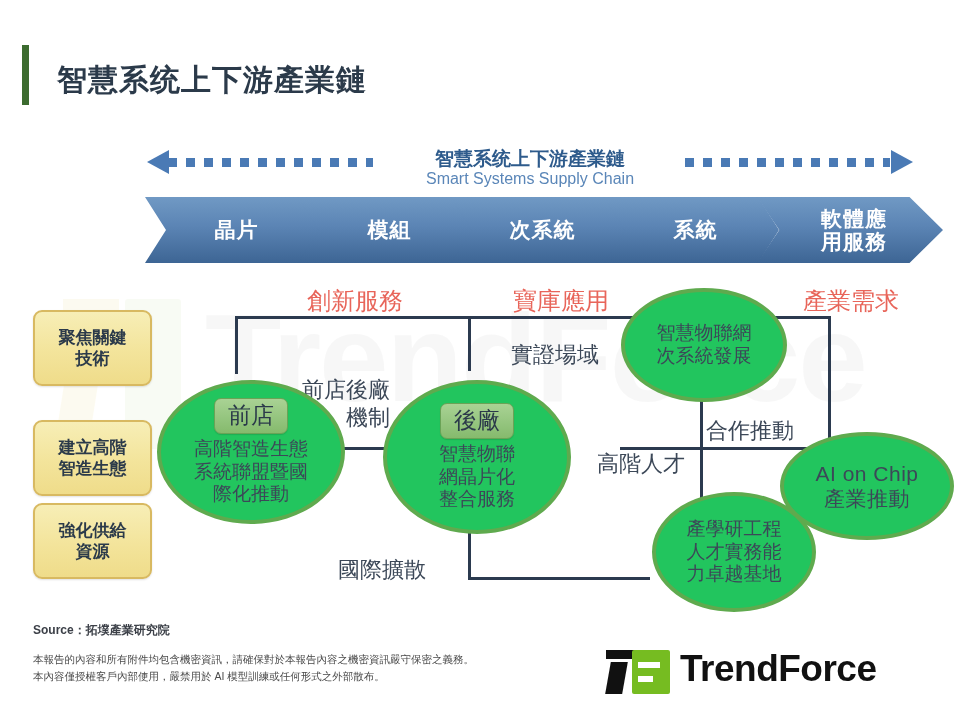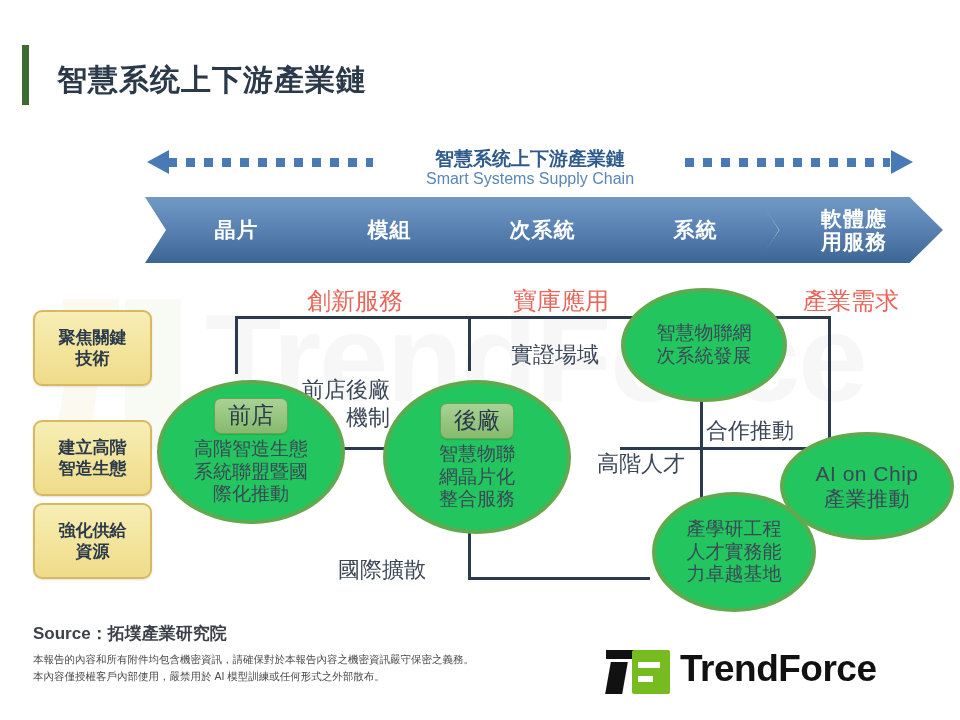--- a/index.html
+++ b/index.html
@@ -117,21 +117,21 @@
     background:linear-gradient(to bottom,#a9d294 0%,#93c47d 60%,#86ba6d 100%);
     color:#2b3a4a;font-size:23px;line-height:1;
     padding:5px 13px 6px;margin-bottom:4px;
     box-shadow:0 1px 1px rgba(0,0,0,.12);
   }
 
   
   .divider{position:absolute;left:0;top:614px;width:960px;height:1px;background:#ffffff;}
   .source{
     position:absolute;left:33px;top:622px;
-    font-size:17px;font-weight:700;color:#3c4048;white-space:nowrap;
+    font-size:12px;font-weight:700;color:#3c4048;white-space:nowrap;
   }
   .disc{
     position:absolute;left:33px;font-size:10.5px;color:#4a4a4a;white-space:nowrap;
   }
   .disc.l1{top:653px;}
   .disc.l2{top:670px;}
 
   
   .logo{position:absolute;left:606px;top:648px;width:330px;height:48px;}
   .logo-mark{position:absolute;left:0;top:2px;width:64px;height:44px;}

